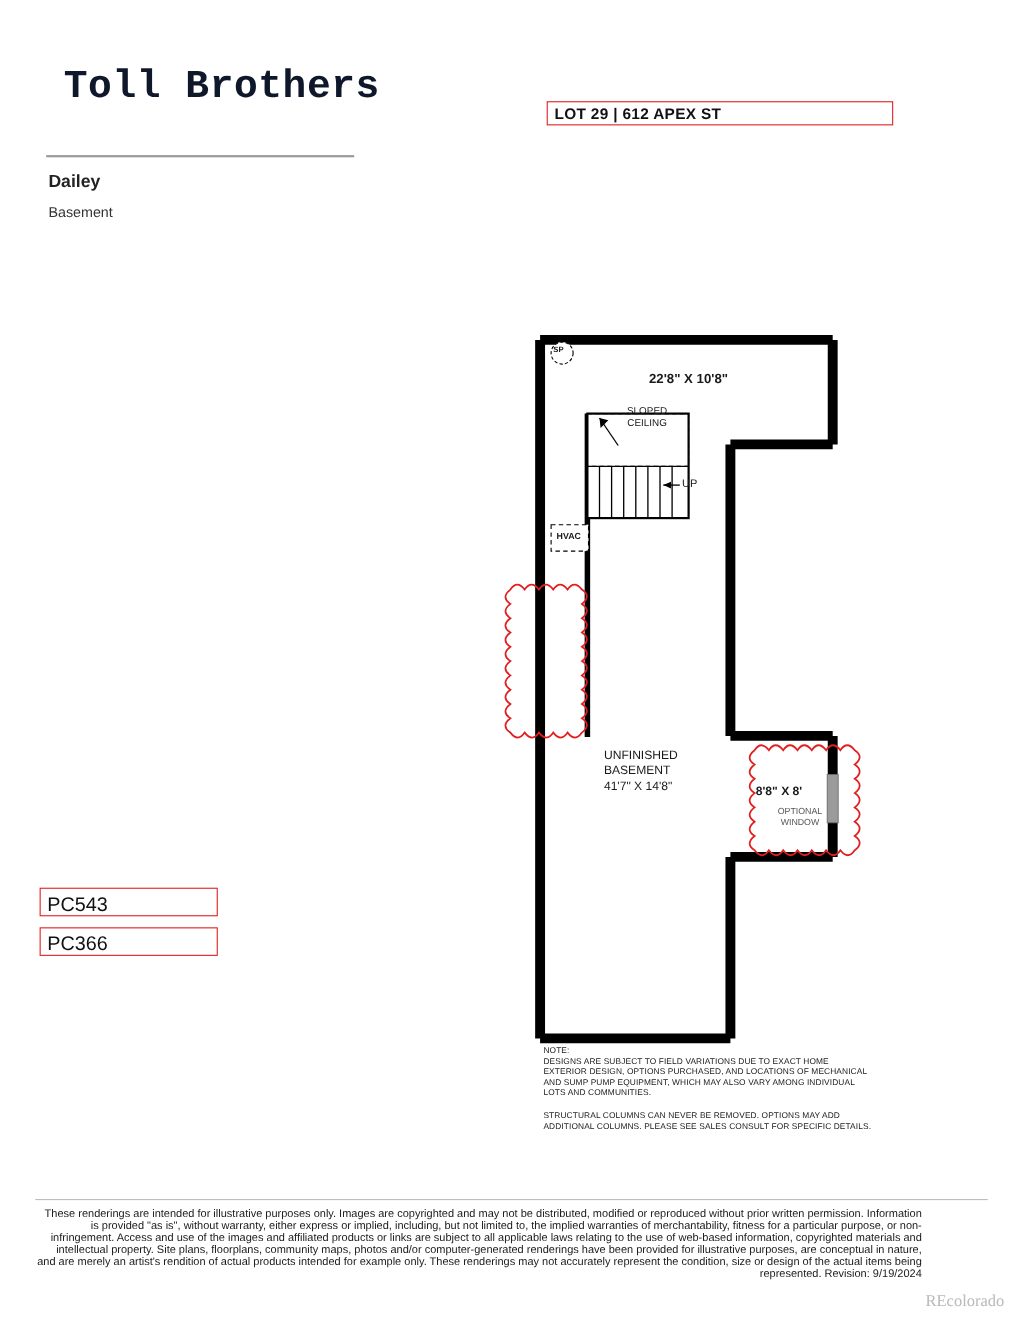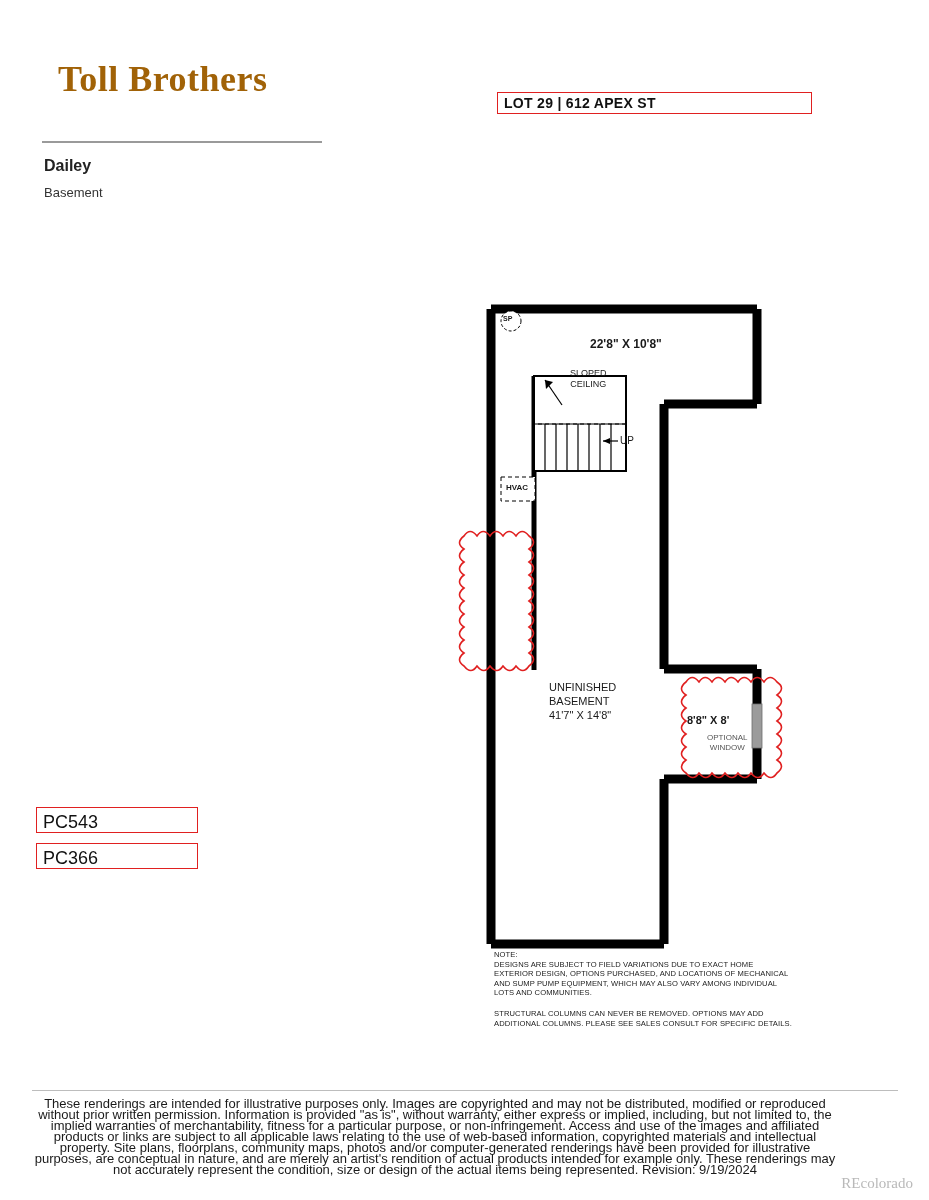--- a/index.html
+++ b/index.html
@@ -14,24 +14,24 @@
     font-family: "Liberation Sans", sans-serif;
     color: #1a1a1a;
     overflow: hidden;
   }
 
   
   .brand {
     position: absolute;
     left: 58px;
     top: 58px;
-    font-family: Liberation Serif, serif;
+    font-family: Liberation Mono, monospace;
     font-size: 36px;
     font-weight: 700;
-    color: #a16207;
+    color: #0f172a;
     letter-spacing: 0.5px;
     white-space: nowrap;
   }
   .brand-rule {
     position: absolute;
     left: 42px;
     top: 141px;
     width: 280px;
     height: 2px;
     background: #9a9a9a;
@@ -168,24 +168,24 @@
     top: 1090px;
     width: 866px;
     height: 1px;
     background: #bdbdbd;
   }
   .disclaimer {
     position: absolute;
     left: 32px;
     top: 1098px;
     width: 806px;
-    font-size: 13px;
+    font-size: 10px;
     line-height: 11px;
     color: #1a1a1a;
-    text-align: center;
+    text-align: right;
   }
   .watermark {
     position: absolute;
     right: 16px;
     bottom: 8px;
     font-size: 15px;
     color: #b9b9b9;
     font-family: "Liberation Serif", serif;
   }
 </style>

